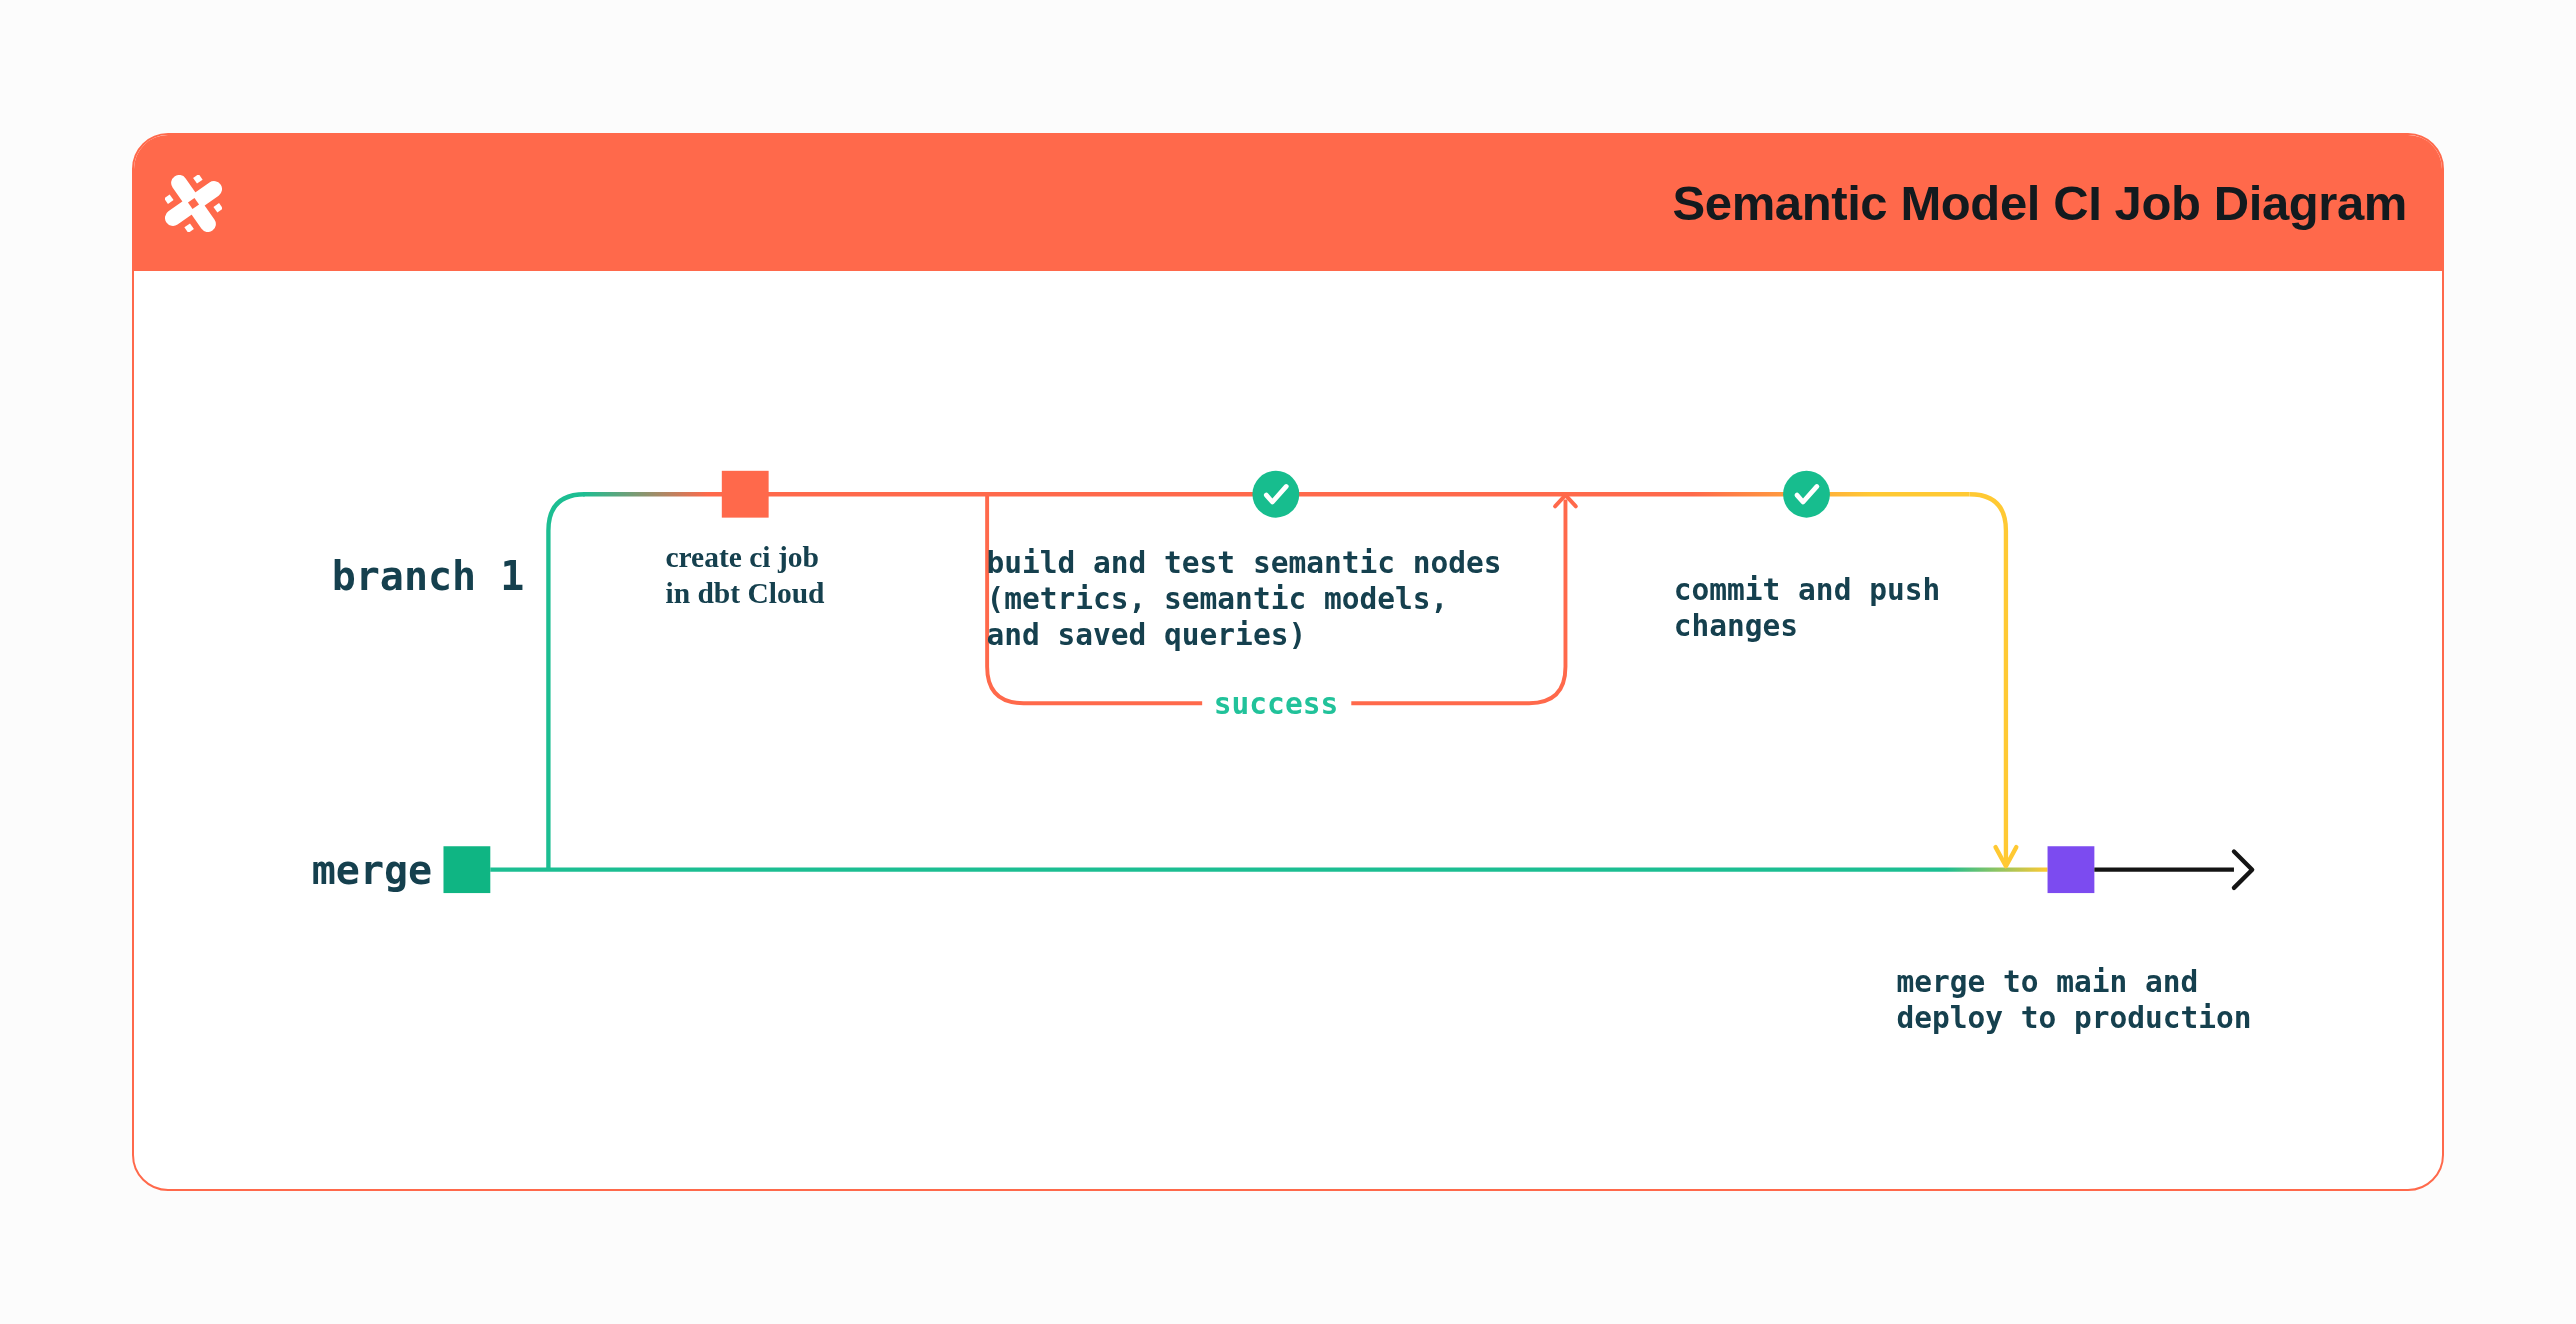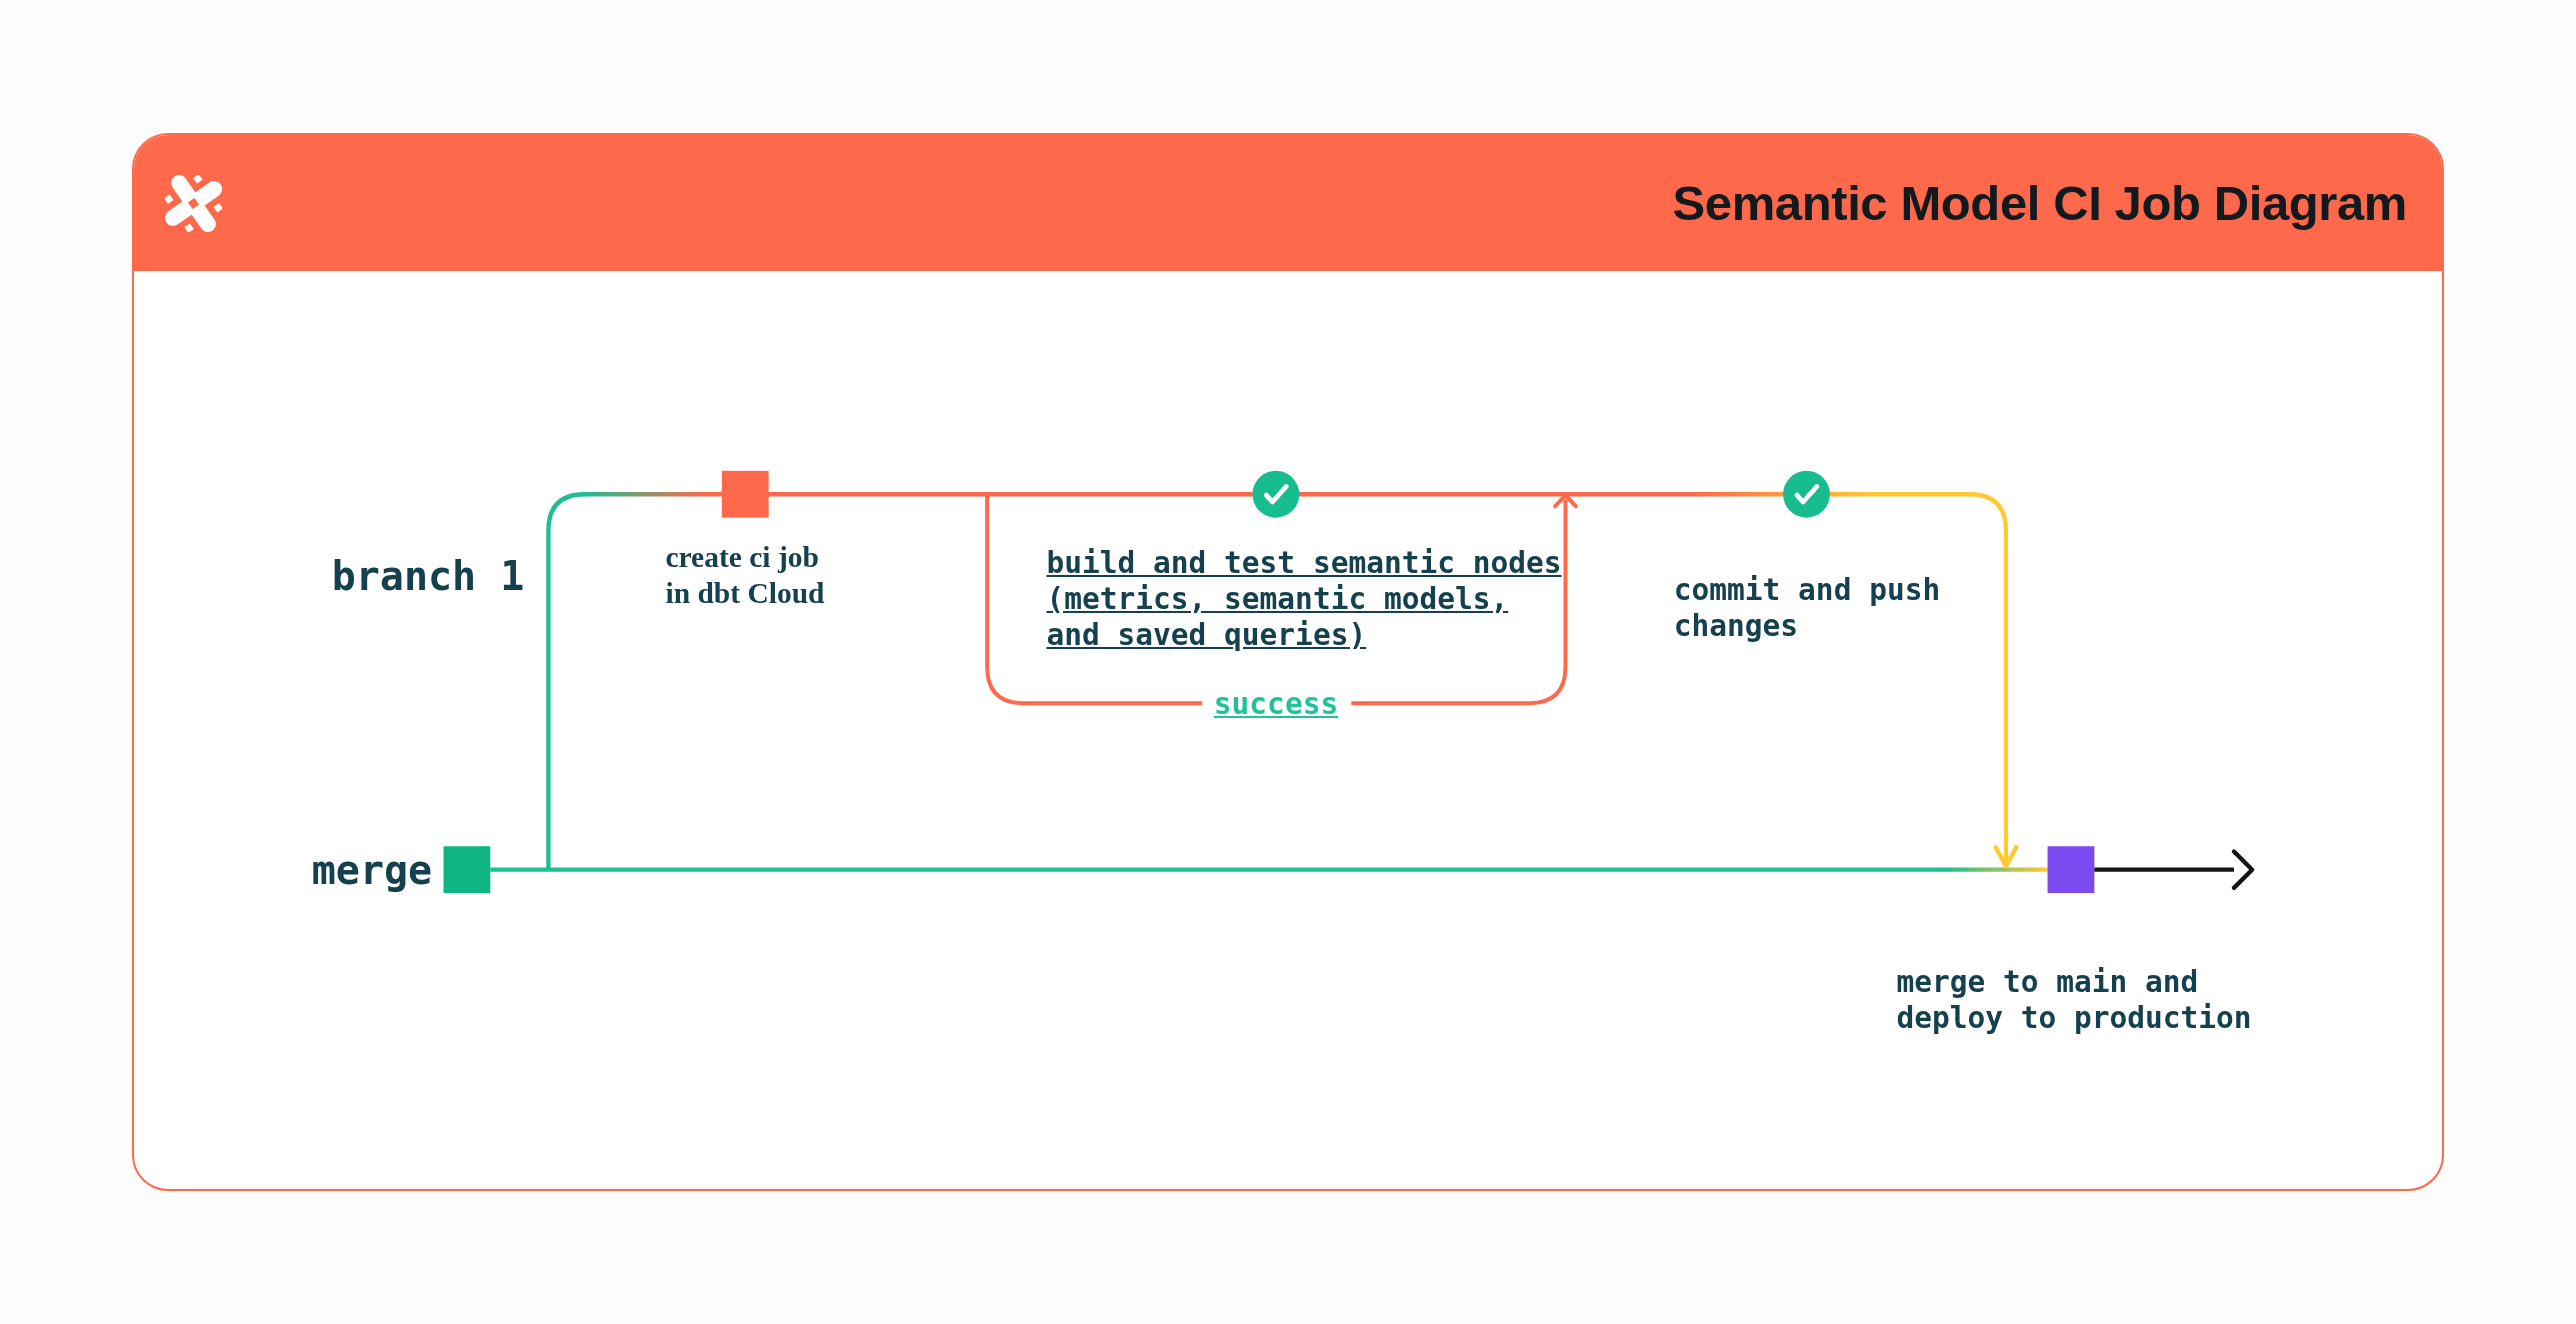--- a/index.html
+++ b/index.html
@@ -11,21 +11,21 @@
   .header{height:136px;background:var(--c-orange);display:flex;align-items:center;
           justify-content:space-between;padding:0 35px 0 31px;}
   .logo{width:57px;height:57px;}
   .title{font-family:"Liberation Sans",sans-serif;font-weight:700;font-size:49px;
          letter-spacing:-0.4px;color:var(--c-title);}
   .diagram-svg{position:absolute;left:0;top:0;width:2576px;height:1324px;pointer-events:none;}
   .label{position:absolute;transform:translate(-50%,-50%);text-align:left;
          white-space:pre-line;font-weight:700;font-size:29.5px;line-height:36px;
          color:var(--c-label);}
   .label-big{font-size:40px;line-height:43px;}
-  .label-success{color:var(--c-success);text-decoration:underline;}
+  .label-success{color:var(--c-success);}
   .ln{fill:none;stroke-width:5px;}
   .ln-loop{fill:none;stroke-width:4.5px;stroke:var(--c-orange);}
   .ln-green{stroke:var(--c-green_line);}
   .ln-yellow{stroke:var(--c-yellow);}
   .ln-black{stroke:var(--c-black_line);}
   .rnd{stroke-linecap:round;stroke-linejoin:round;}
   .nd-orange{fill:var(--c-orange);}
   .nd-green{fill:var(--c-green_node);}
   .nd-purple{fill:var(--c-purple);}
   .nd-circle{fill:var(--c-green_circle);}
@@ -94,21 +94,21 @@
   <path class="chk" d="M2072 571 L2079 579 L2095 561"></path>
 
   <line class="ln ln-black" x1="2415" y1="1003" x2="2576" y2="1003"></line>
   <path class="ln ln-black rnd" d="M2576 982 L2597 1003 L2576 1024"></path>
 </svg>
 
 <div class="label label-big" style="left:428px;top:576px;">branch 1</div>
 <div class="label label-big" style="left:372px;top:870px;">merge</div>
 <div class="label" style="left:745px;top:575px;font-family:Liberation Serif, serif;">create ci job
 in dbt Cloud</div>
-<div class="label" style="left:1304px;top:599px;text-decoration:underline;">build and test semantic nodes
+<div class="label" style="left:1244px;top:599px;">build and test semantic nodes
 (metrics, semantic models,
 and saved queries)</div>
 <div class="label label-success" style="left:1276px;top:704px;">success</div>
 <div class="label" style="left:1807px;top:608px;">commit and push
 changes</div>
 <div class="label" style="left:2074px;top:1000px;">merge to main and
 deploy to production</div>
 
 
 </body></html>

